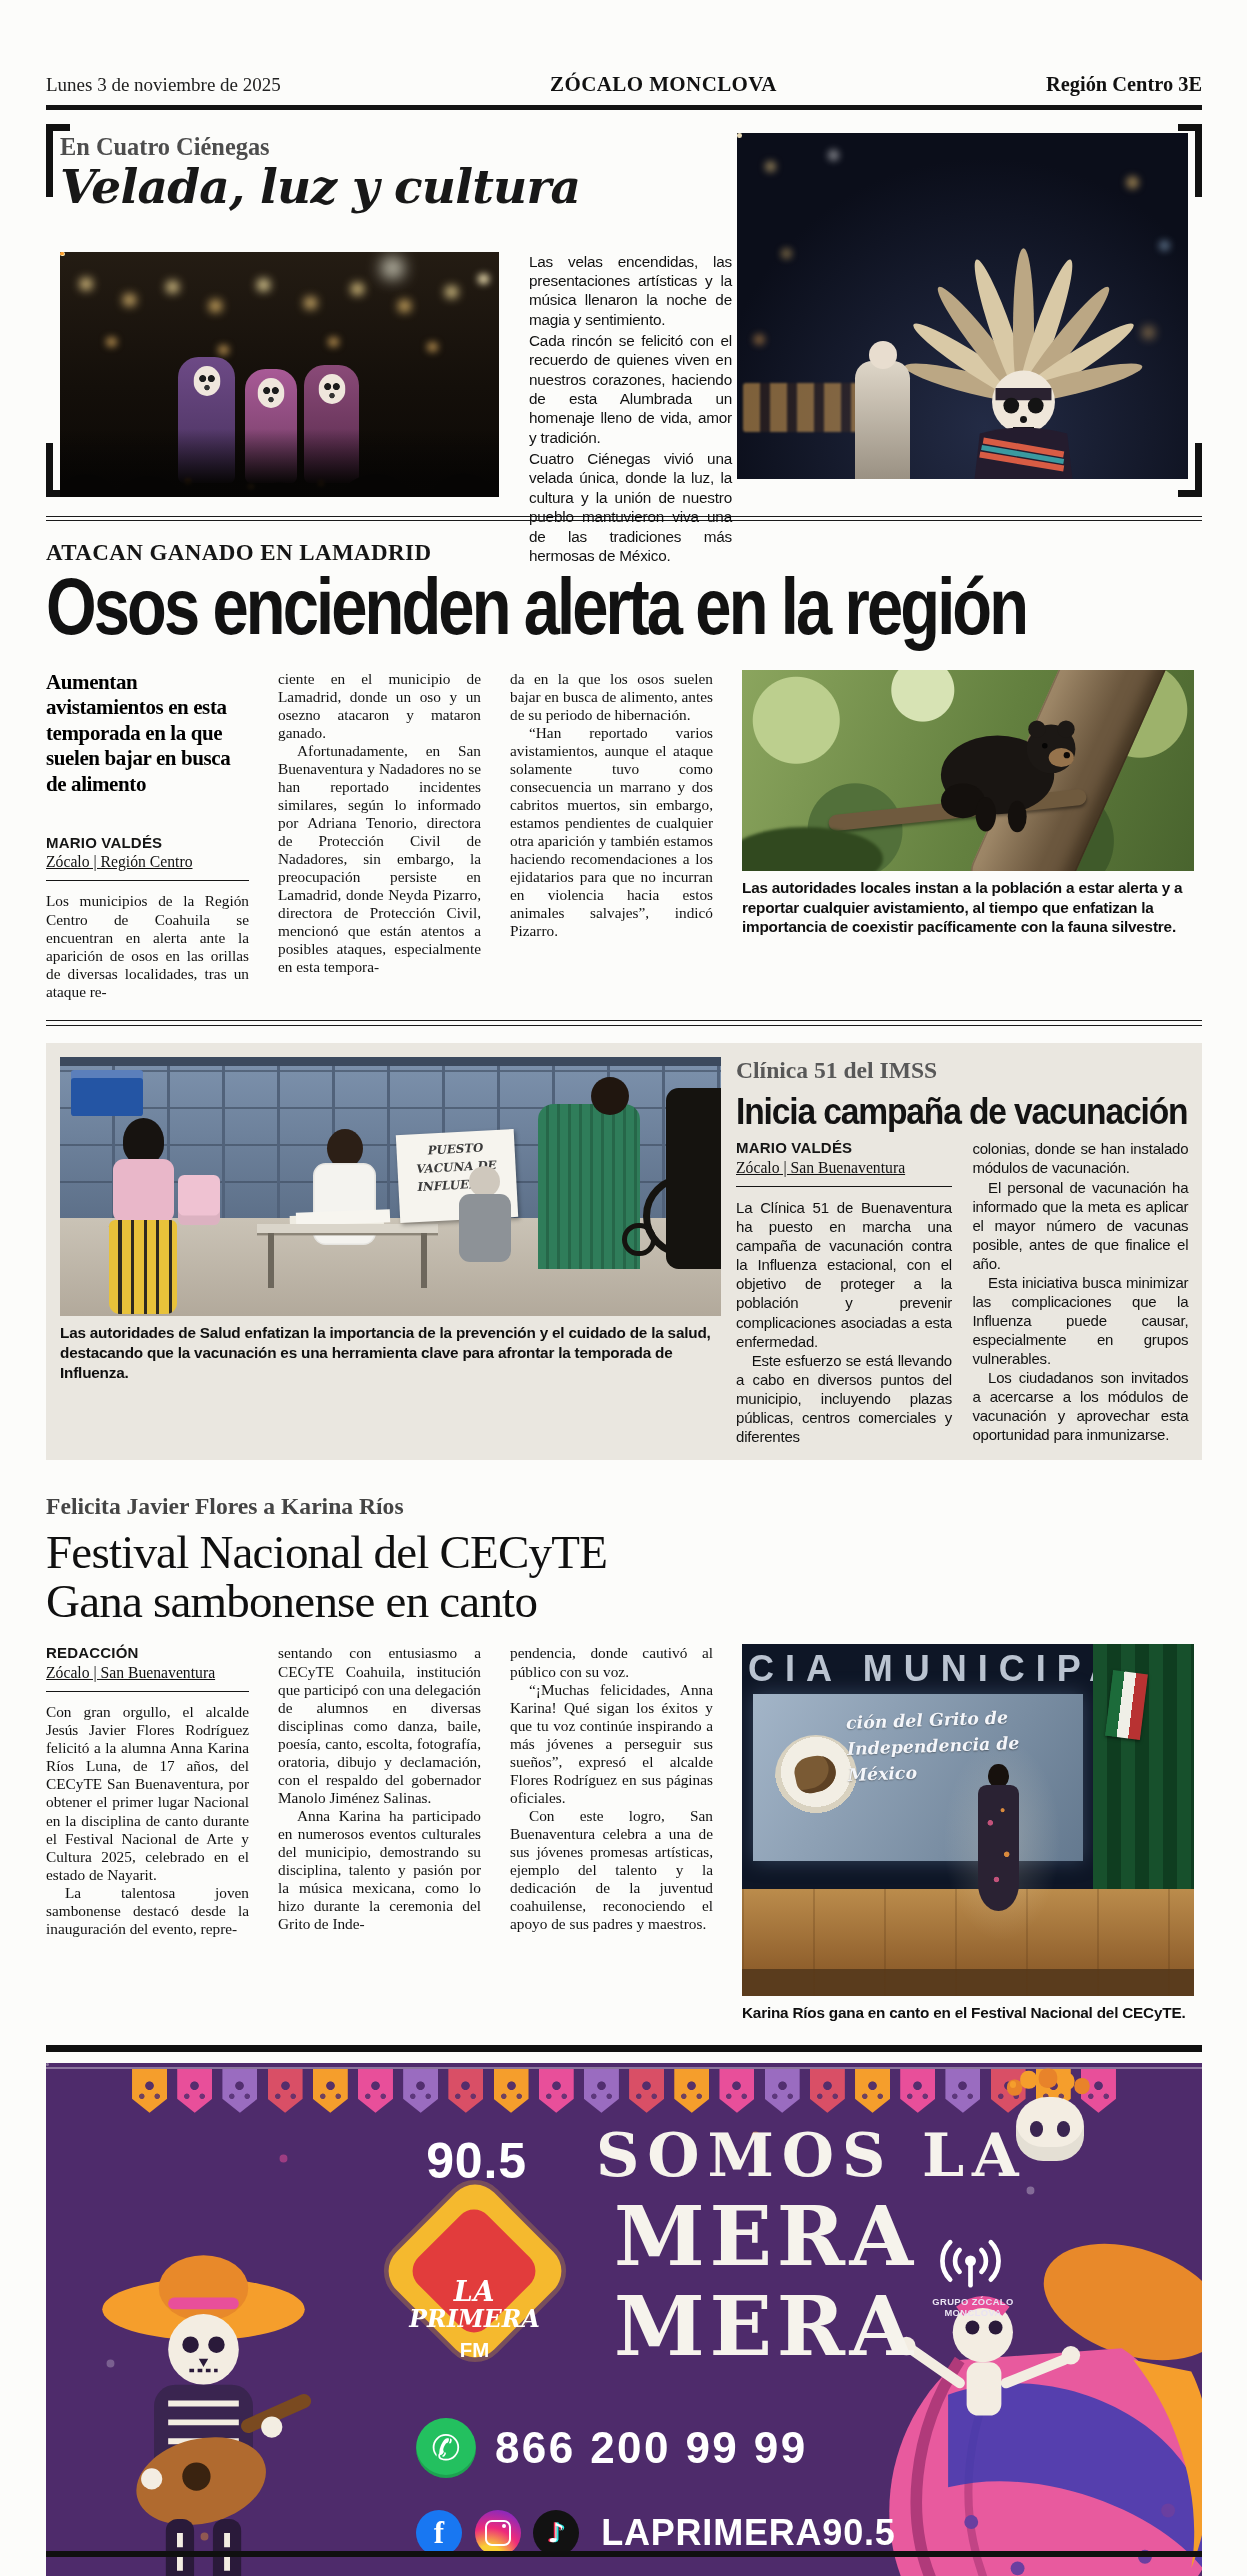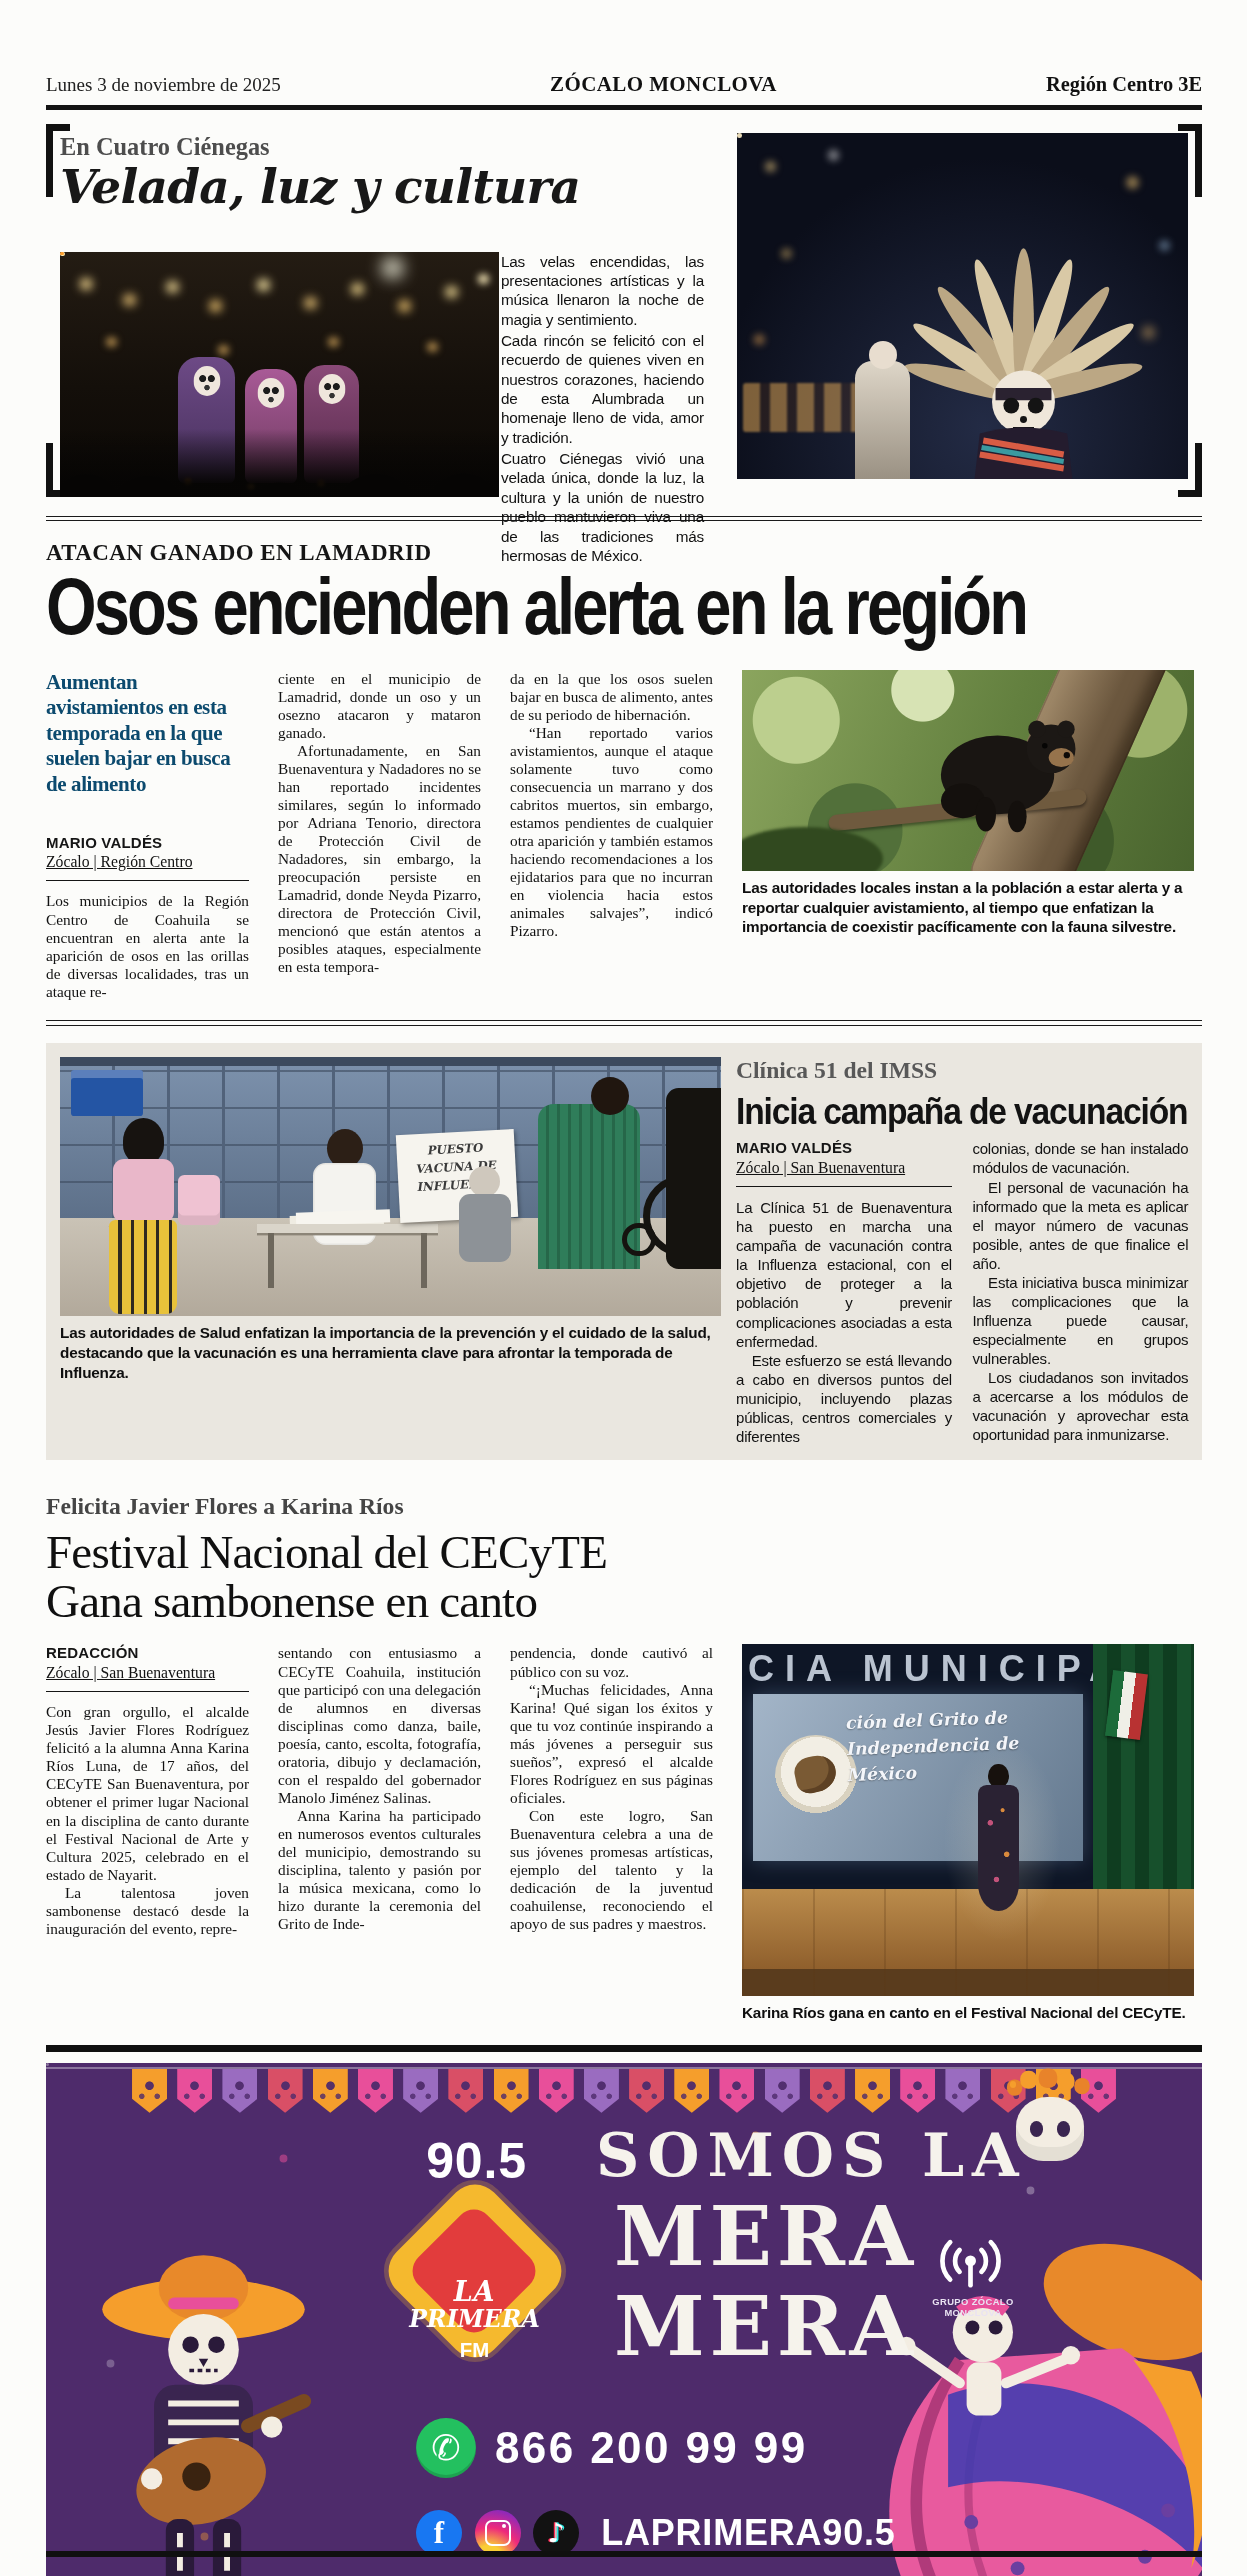--- a/index.html
+++ b/index.html
@@ -28,21 +28,21 @@
   .photo{position:relative;overflow:hidden;background:#888;}
 
   
   .m1{margin-top:14px;position:relative;height:373px;padding:9.4px 14px;box-sizing:border-box;}
   .crn{position:absolute;width:17.3px;height:66px;}
   .crn.tl{left:0;top:0;border-left:7px solid #111;border-top:7px solid #111;}
   .crn.tr{right:0;top:0;border-right:7px solid #111;border-top:7px solid #111;}
   .crn.bl{left:0;bottom:0;border-left:7px solid #111;border-bottom:7px solid #111;height:47px;}
   .crn.br{right:0;bottom:0;border-right:7px solid #111;border-bottom:7px solid #111;height:47px;}
   .m1-head{font:700 italic 47px/1.02 "DejaVu Serif",serif;letter-spacing:-0.8px;color:#181818;margin:1.6px 0 12.6px;}
-  .m1-row{display:flex;gap:2px;margin-top:41px;}
+  .m1-row{display:flex;gap:30px;margin-top:41px;}
   .m1 .photo-parade{width:439px;height:245px;flex:none;}
   .m1-text{width:203px;flex:none;}
   .m1-text p{font:15.3px/1.27 "Liberation Sans",sans-serif;letter-spacing:-0.2px;text-align:justify;margin:0 0 1.6px;hyphens:auto;}
   .photo-catrina{position:absolute;right:14px;top:9.4px;width:451px;height:346px;}
 
   
   .photo-parade{background:linear-gradient(#241c13,#140f0a 55%,#0b0805);}
   .glow{position:absolute;left:0;top:0;width:4.7px;height:4.7px;border-radius:50%;background:#ffe9b0;
     box-shadow:23.6px 30px 9.4px 3.9px rgba(255,226,150,.85),67px 46px 9.4px 3.9px rgba(255,214,130,.8),
     110px 33px 9.4px 3.9px rgba(255,230,160,.85),153px 52px 9.4px 3.9px rgba(255,210,120,.8),
@@ -86,21 +86,21 @@
   .kid:before{content:"";position:absolute;left:50%;top:-20.4px;transform:translateX(-50%);
     width:28px;height:28px;border-radius:50%;background:#e8ddcf;}
 
   
   .m2{margin-top:19px;}
   .m2-kicker{font:700 23px "Liberation Serif",serif;color:#161616;letter-spacing:0.4px;}
   .m2-head{display:inline-block;font:700 70px/0.98 "Liberation Sans",sans-serif;letter-spacing:-3.1px;
     color:#121212;transform:scale(.93,1.14);transform-origin:left bottom;white-space:nowrap;margin-top:11px;}
   .m2-row{display:flex;gap:29px;margin-top:23.6px;}
   .colw{width:203px;flex:none;}
-  .m2-sub{font:700 21px/1.22 "Liberation Serif",serif;color:#0c4a6e;margin-bottom:36px;letter-spacing:-0.4px;}
+  .m2-sub{font:700 21px/1.22 "Liberation Serif",serif;color:#000000;margin-bottom:36px;letter-spacing:-0.4px;}
   .m2-right{width:452px;flex:none;}
   .photo-bear{width:452px;height:201px;}
   .photo-bear{background:
     radial-gradient(circle at 12% 25%,#bccf8e 0 43px,transparent 44px),
     radial-gradient(circle at 40% 10%,#d7e3b4 0 31px,transparent 32px),
     radial-gradient(circle at 70% 85%,#3f5a2a 0 55px,transparent 56px),
     radial-gradient(circle at 25% 80%,#52703a 0 47px,transparent 48px),
     radial-gradient(circle at 88% 20%,#9db26b 0 47px,transparent 48px),
     linear-gradient(110deg,#8ba55e,#63803f 55%,#49642e);}
   .trunk{position:absolute;right:75px;top:-55px;width:98px;height:299px;transform:rotate(24deg);

